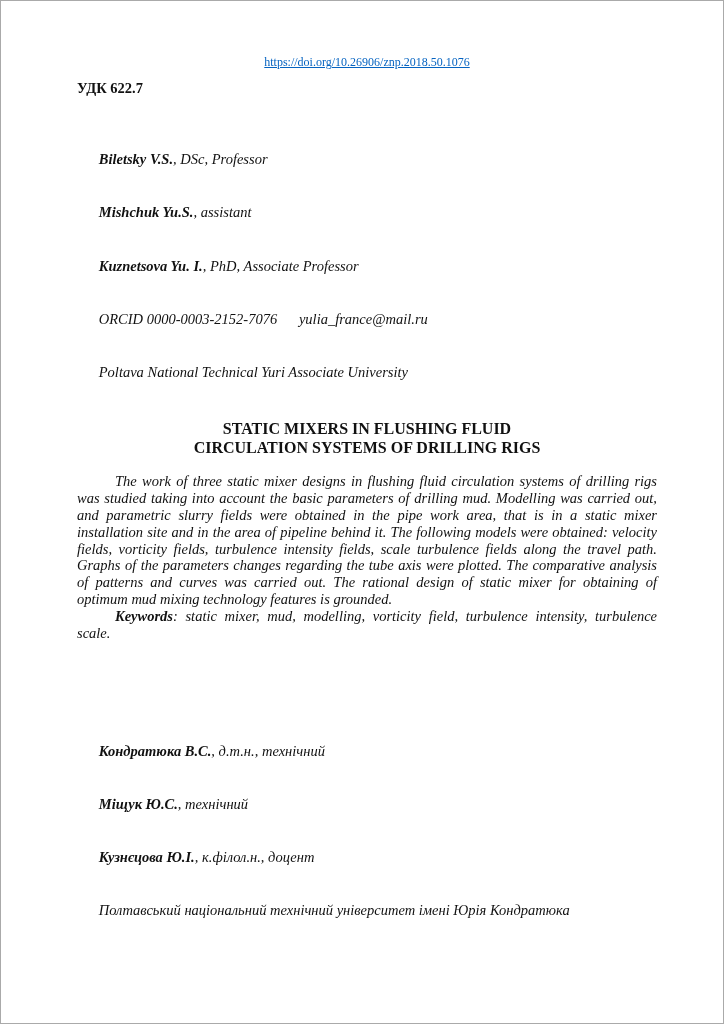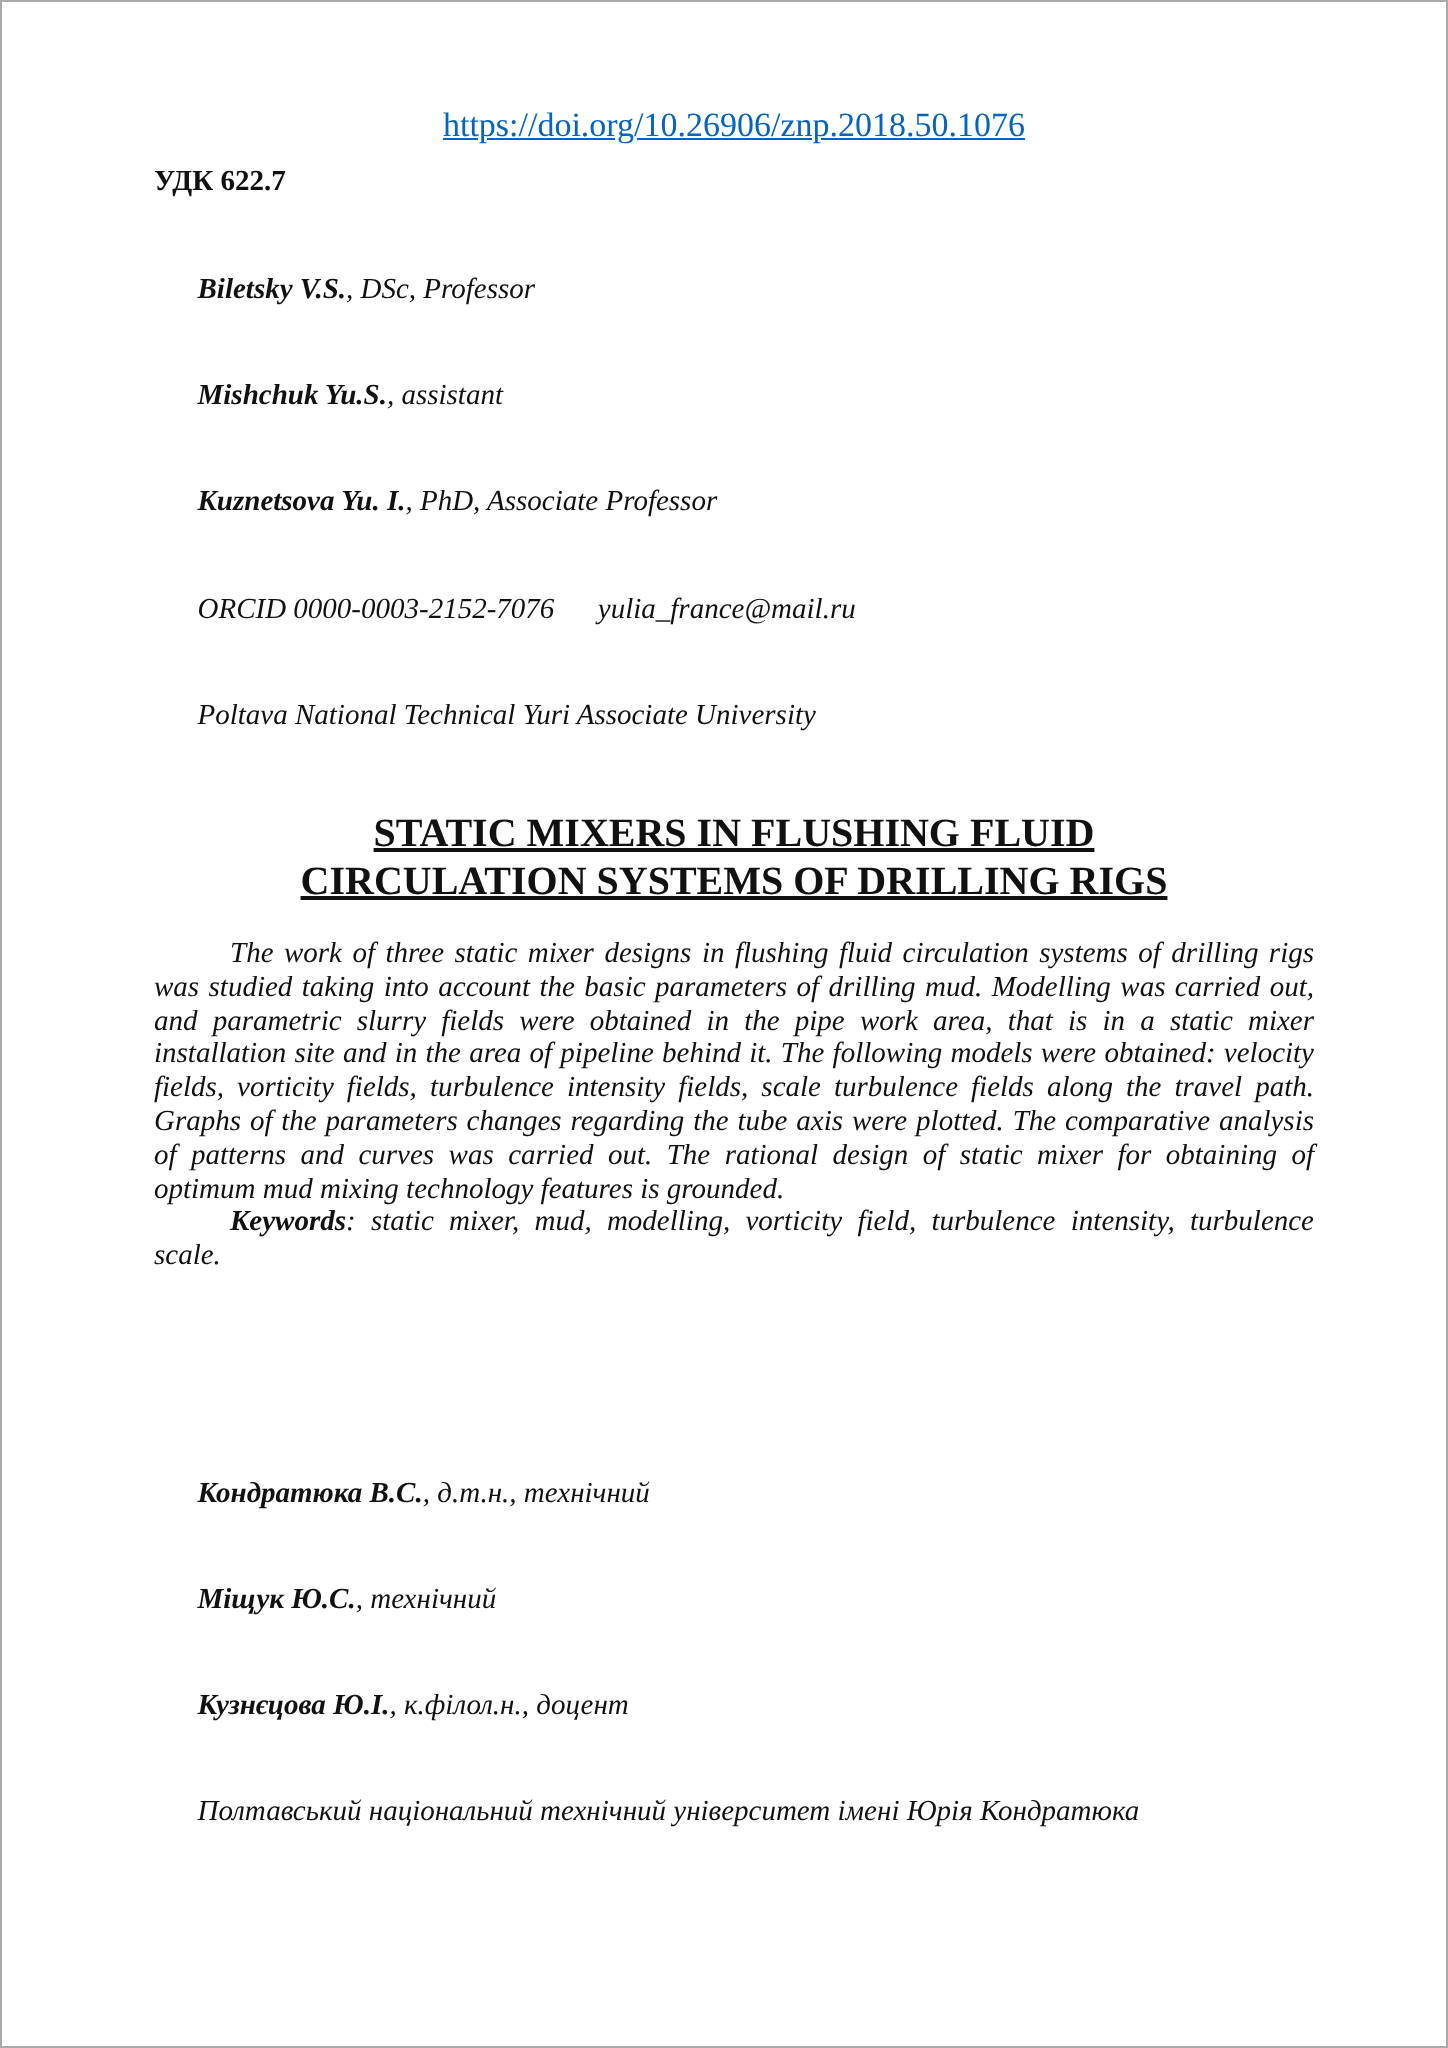--- a/index.html
+++ b/index.html
@@ -19,43 +19,42 @@
     font-size: 14.5px;
     line-height: 1.16;
   }
   .doi {
     text-align: center;
     margin-bottom: 10px;
   }
   .doi a {
     color: var(--link-color, #0563C1);
     text-decoration: underline;
-    font-size: 17px;
+    font-size: 12px;
   }
   .udc {
     font-weight: bold;
-    margin-bottom: 20px;
+    margin-bottom: 37px;
   }
   .author-block {
     font-style: italic;
     line-height: 1.22;
   }
   .author-line { white-space: pre-wrap; }
   .author-line .b { font-weight: bold; }
   .title {
     text-align: center;
     font-weight: bold;
     white-space: pre-line;
     line-height: 1.2;
   }
   .title-en {
-    font-size: 20px;
+    font-size: 16px;
     margin-top: 20px;
     margin-bottom: 16px;
-    text-decoration: underline;
   }
   .abstract {
     font-style: italic;
     text-align: justify;
     text-indent: 38px;
     margin: 0;
   }
   .keywords {
     font-style: italic;
     text-align: justify;

